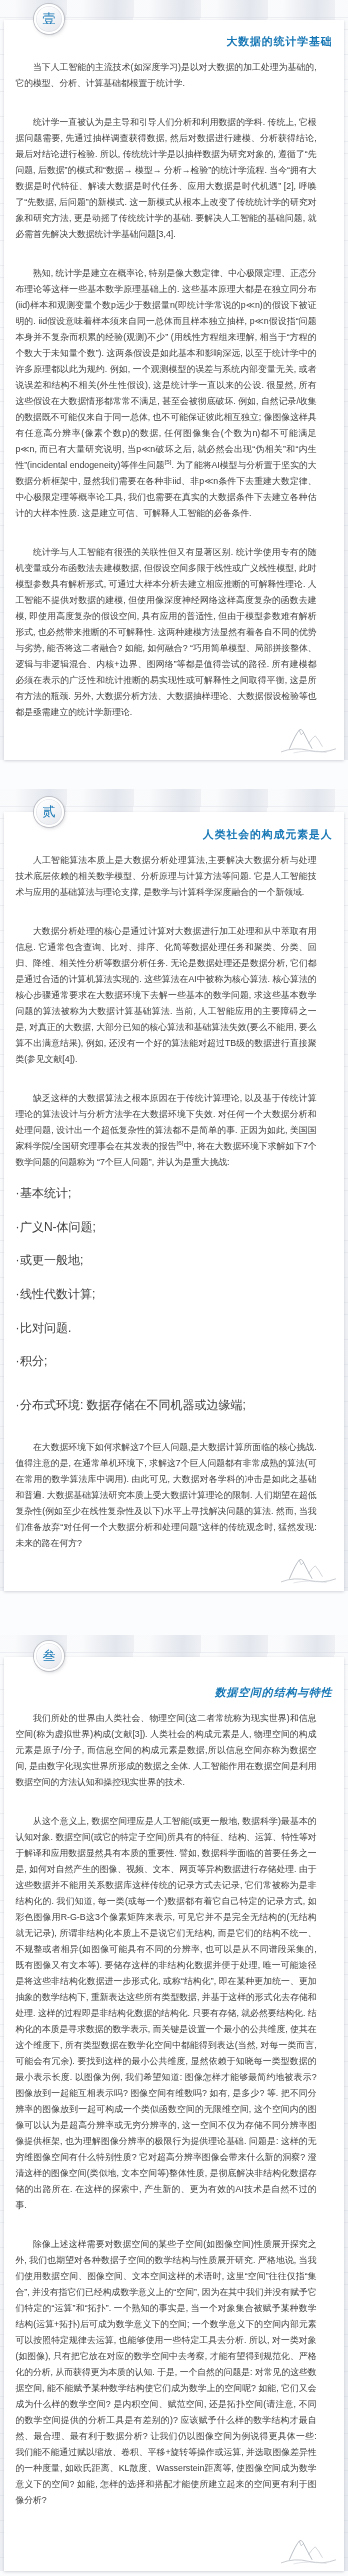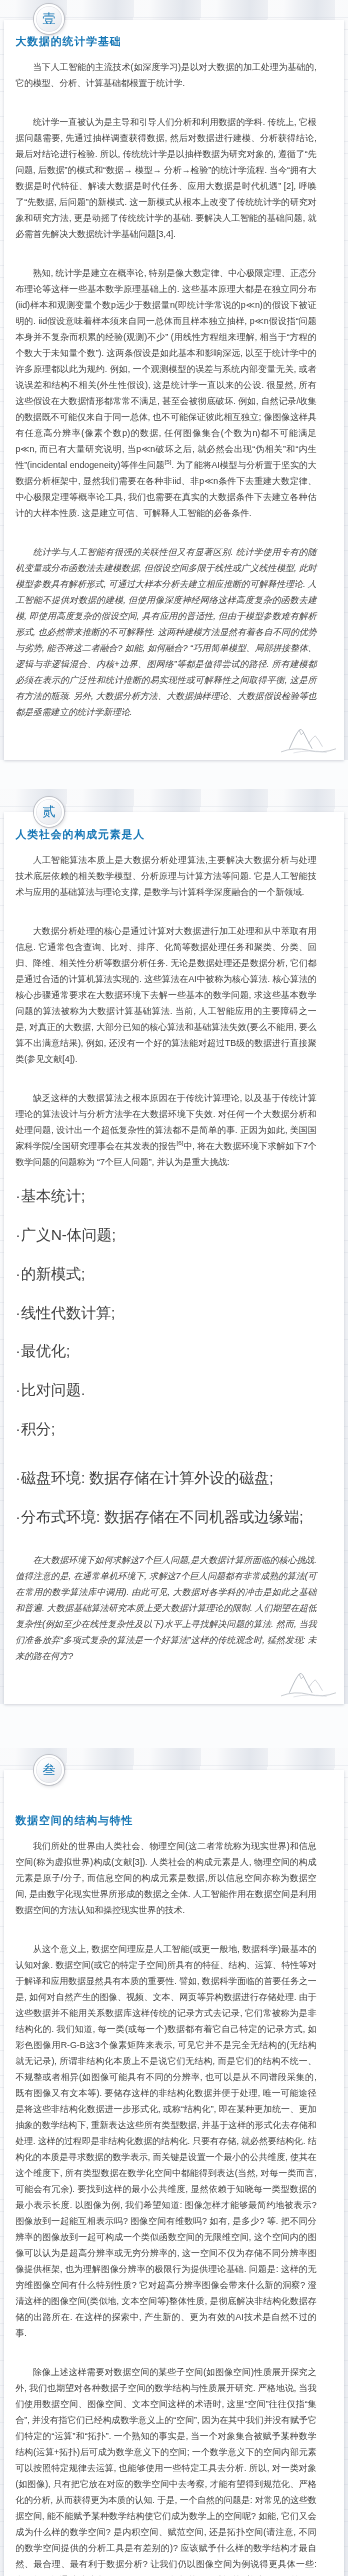--- a/index.html
+++ b/index.html
@@ -33,41 +33,41 @@
     box-shadow:0 0 0 1px #bfc1c7, 1px 1.5px 3.6px rgba(80,85,100,.25), inset 0 0 0 0.5px #d9dbe0;
     display:flex;align-items:center;justify-content:center;
     color:#1878b6;
     font-size:13px;
     z-index:5;
   }
   .sec-title{
     color:#1878b6;
     font-size:10.8px;
     font-weight:bold;
-    text-align:left;
+    text-align:right;
     letter-spacing:1px;
     margin:2.1px 0 10.3px 0;
   }
   .para{
     font-size:8.8px;
     line-height:1.82;
     text-align:justify;
     text-indent:2em;
     margin:0 16px 23px 0;
   }
   .para.tight{margin-bottom:6.2px;}
-  .para.last{margin-bottom:0;font-style:italic;}
+  .para.last{margin-bottom:0;}
   sup{font-size:6.2px;line-height:0;}
   .bullets{
     list-style:none;
     margin:0 0 23px 0;
     padding:0;
   }
   .bullets li{
-    font-size:15px;
+    font-size:12px;
     line-height:1.72;
     text-align:justify;
     margin-top:13px;
   }
   .bullets li::before{content:"·";margin-right:0.5px;}
   .mountain{
     position:absolute;
     right:7.2px;
     bottom:5.2px;
     opacity:.75;
@@ -78,21 +78,21 @@
   #sec-3{margin-top:44px;padding-top:22px;}
   #sec-4{margin-top:26px;padding-top:23px;}
   #sec-1 .badge{top:4.1px;}
   #sec-2 .badge{top:7.7px;}
   #sec-3 .badge{top:6.7px;}
   #sec-4 .badge{top:7.7px;}
   #sec-1 .card{min-height:536px;box-sizing:border-box;}
   #sec-2 .card{min-height:572px;box-sizing:border-box;}
   #sec-3 .card{min-height:696px;box-sizing:border-box;}
   #sec-4 .card{min-height:891px;box-sizing:border-box;}
-  #sec-3 .sec-title{margin-top:30px;}
+  #sec-3 .sec-title{margin-top:16px;font-style:italic;}
 </style>
 </head>
 <body>
 
 <div>
 
   <div class="section" id="sec-1">
     <div class="badge">
         <span>壹</span>
       </div>
@@ -117,31 +117,29 @@
         <span>贰</span>
       </div>
     <div class="card">
       <h2 class="sec-title">人类社会的构成元素是人</h2>
       <p class="para">人工智能算法本质上是大数据分析处理算法,主要解决大数据分析与处理技术底层依赖的相关数学模型、分析原理与计算方法等问题. 它是人工智能技术与应用的基础算法与理论支撑, 是数学与计算科学深度融合的一个新领域.</p>
       <p class="para">大数据分析处理的核心是通过计算对大数据进行加工处理和从中萃取有用信息. 它通常包含查询、比对、排序、化简等数据处理任务和聚类、分类、回归、降维、相关性分析等数据分析任务. 无论是数据处理还是数据分析, 它们都是通过合适的计算机算法实现的. 这些算法在AI中被称为核心算法. 核心算法的核心步骤通常要求在大数据环境下去解一些基本的数学问题, 求这些基本数学问题的算法被称为大数据计算基础算法. 当前, 人工智能应用的主要障碍之一是, 对真正的大数据, 大部分已知的核心算法和基础算法失效(要么不能用, 要么算不出满意结果), 例如, 还没有一个好的算法能对超过TB级的数据进行直接聚类(参见文献[4]).</p>
       <p class="para tight"><span>缺乏这样的大数据算法之根本原因在于传统计算理论, 以及基于传统计算理论的算法设计与分析方法学在大数据环境下失效. 对任何一个大数据分析和处理问题, 设计出一个超低复杂性的算法都不是简单的事. 正因为如此, 美国国家科学院/全国研究理事会在其发表的报告</span><sup>[6]</sup><span>中, 将在大数据环境下求解如下7个数学问题的问题称为 “7个巨人问题”, 并认为是重大挑战:</span></p>
       <ul class="bullets">
         <li>基本统计;</li>
         <li>广义N-体问题;</li>
-        <li>的新模式;</li>
+        <li>或更一般地;</li>
         <li>线性代数计算;</li>
-        <li>最优化;</li>
         <li>比对问题.</li>
         <li>积分;</li>
       </ul>
       <ul class="bullets">
-        <li>磁盘环境: 数据存储在计算外设的磁盘;</li>
         <li>分布式环境: 数据存储在不同机器或边缘端;</li>
       </ul>
-      <p class="para last">在大数据环境下如何求解这7个巨人问题,是大数据计算所面临的核心挑战. 值得注意的是, 在通常单机环境下, 求解这7个巨人问题都有非常成熟的算法(可在常用的数学算法库中调用). 由此可见, 大数据对各学科的冲击是如此之基础和普遍. 大数据基础算法研究本质上受大数据计算理论的限制. 人们期望在超低复杂性(例如至少在线性复杂性及以下)水平上寻找解决问题的算法. 然而, 当我们准备放弃“多项式复杂的算法是一个好算法”这样的传统观念时, 猛然发现: 未来的路在何方?</p>
+      <p class="para last">在大数据环境下如何求解这7个巨人问题,是大数据计算所面临的核心挑战. 值得注意的是, 在通常单机环境下, 求解这7个巨人问题都有非常成熟的算法(可在常用的数学算法库中调用). 由此可见, 大数据对各学科的冲击是如此之基础和普遍. 大数据基础算法研究本质上受大数据计算理论的限制. 人们期望在超低复杂性(例如至少在线性复杂性及以下)水平上寻找解决问题的算法. 然而, 当我们准备放弃“对任何一个大数据分析和处理问题”这样的传统观念时, 猛然发现: 未来的路在何方?</p>
       <svg class="mountain" width="57" height="29" viewBox="0 0 110 56" fill="none" xmlns="http://www.w3.org/2000/svg">
         <path d="M18 44 Q30 16 37 8 Q41 4 44 10 Q52 26 62 44" stroke="#8f97a2" stroke-width="1.6" fill="none"></path>
         <path d="M37 8 L41 17 L46 12" stroke="#8f97a2" stroke-width="1.2" fill="none"></path>
         <path d="M55 34 Q63 22 68 19 Q74 25 82 40" stroke="#a8aeb8" stroke-width="1.3" fill="none"></path>
         <path d="M2 50 Q28 40 55 47 Q82 54 108 44" stroke="#9aa1ab" stroke-width="1.4" fill="none"></path>
         <path d="M26 52 Q55 45 90 51" stroke="#c2c7ce" stroke-width="1.2" fill="none"></path>
       </svg>
     </div>
   </div>
 

